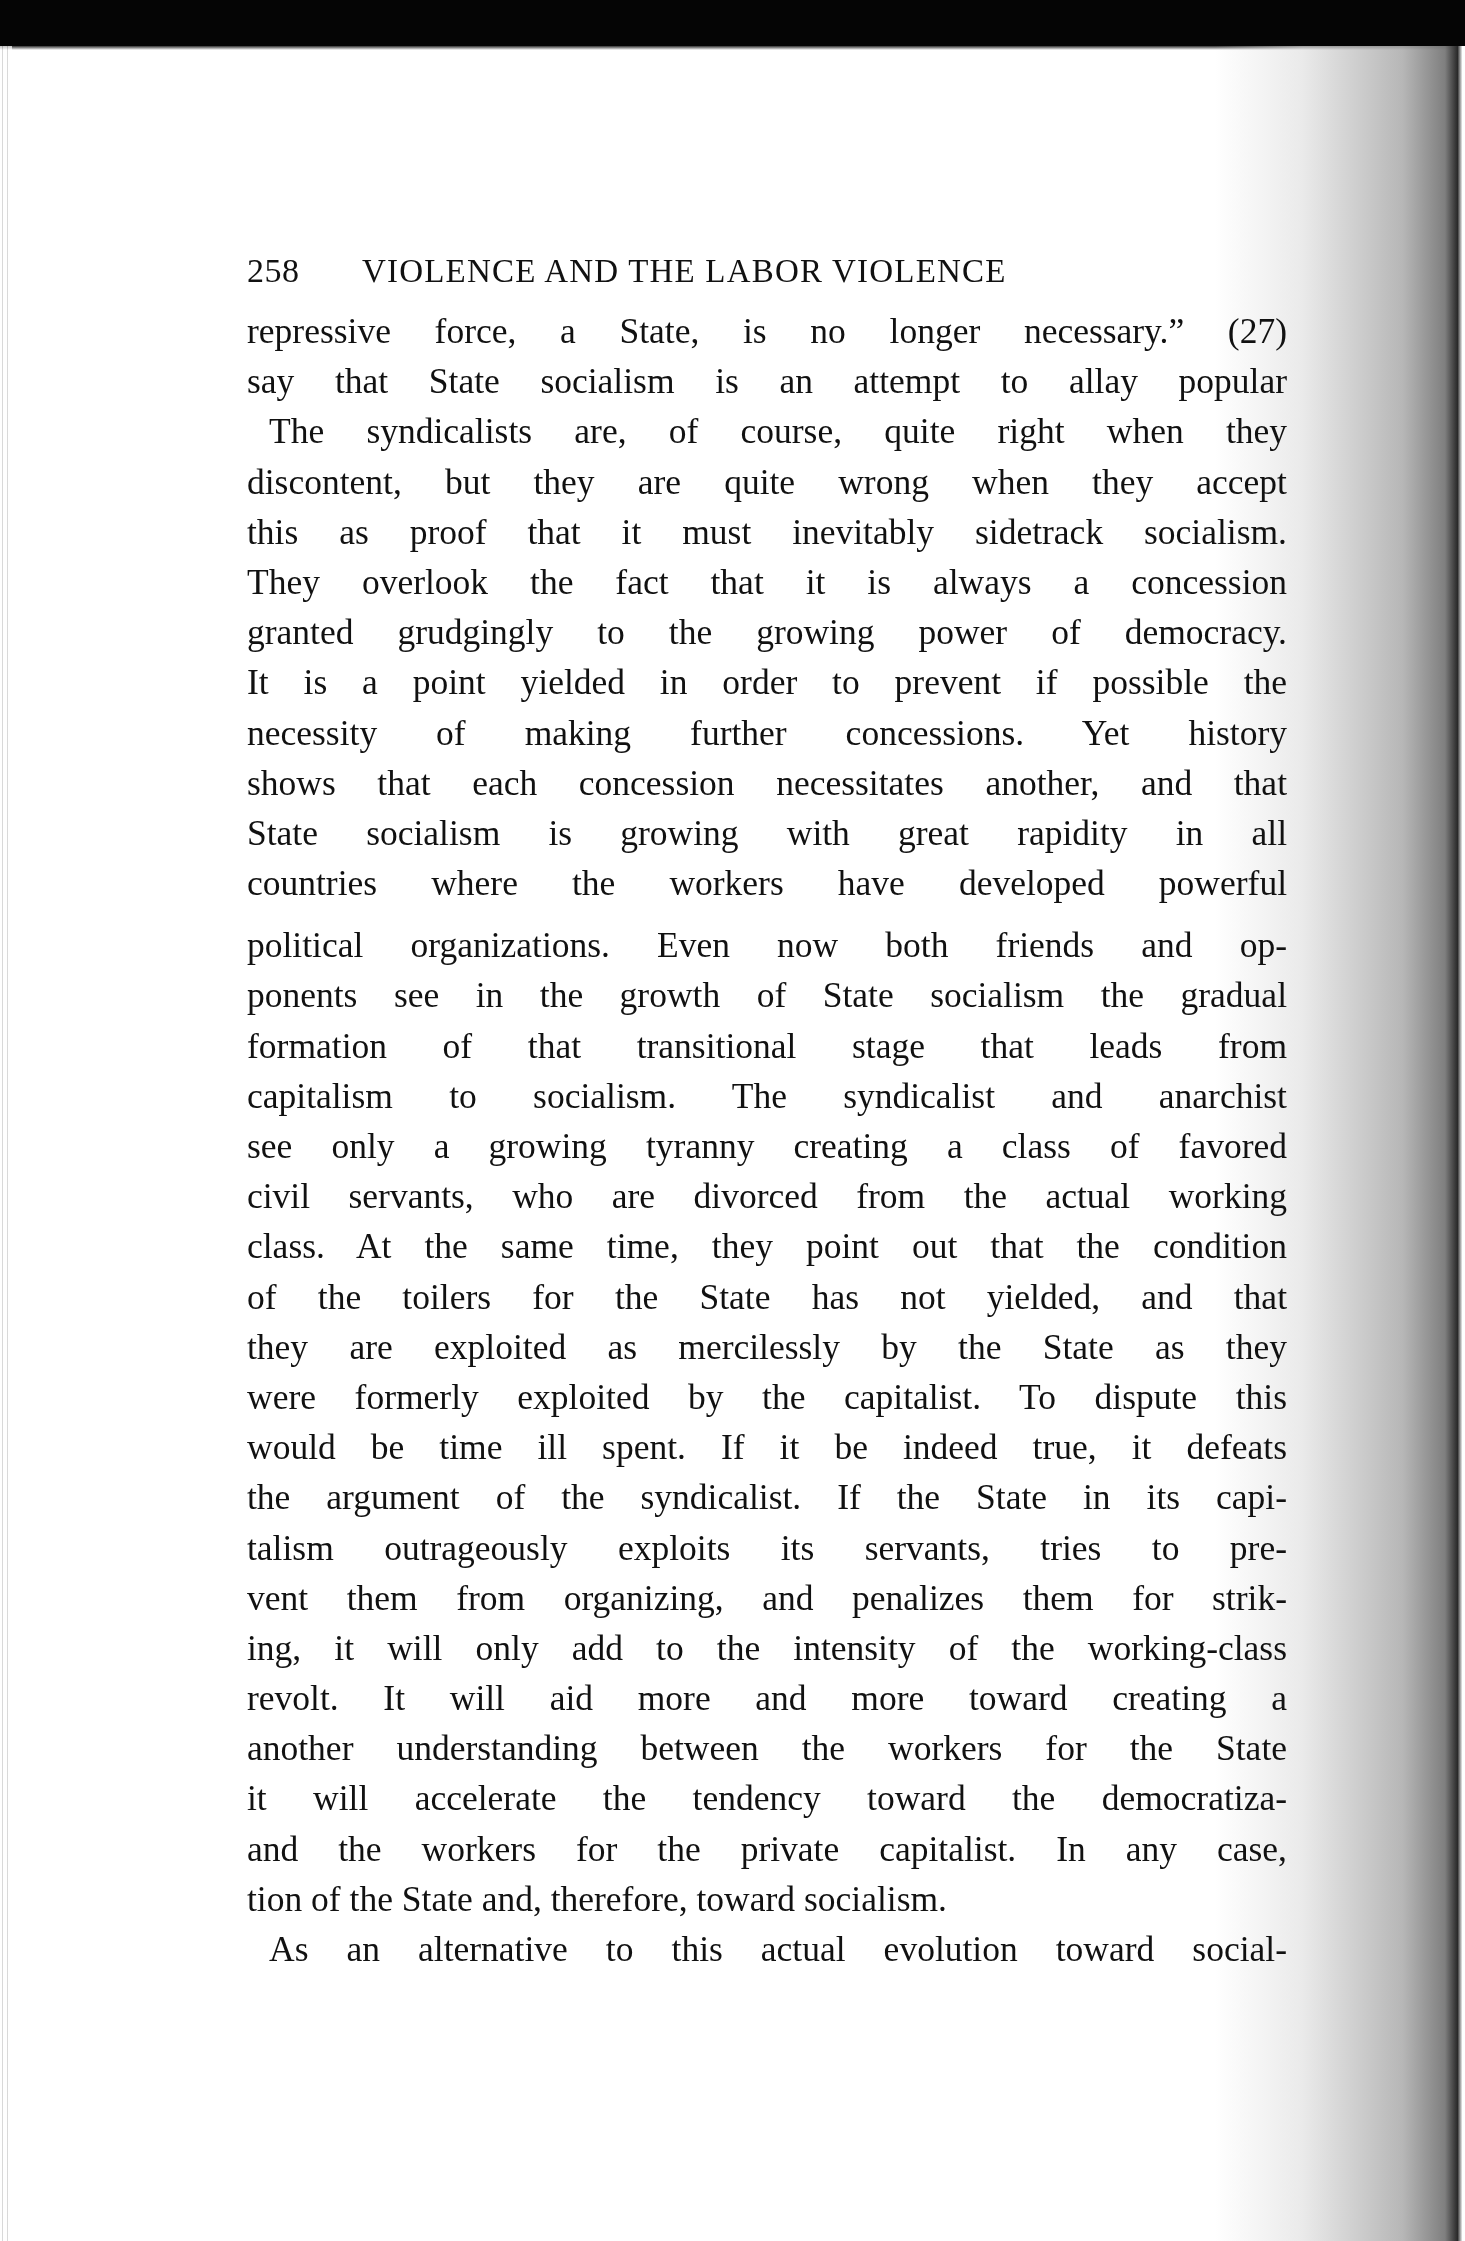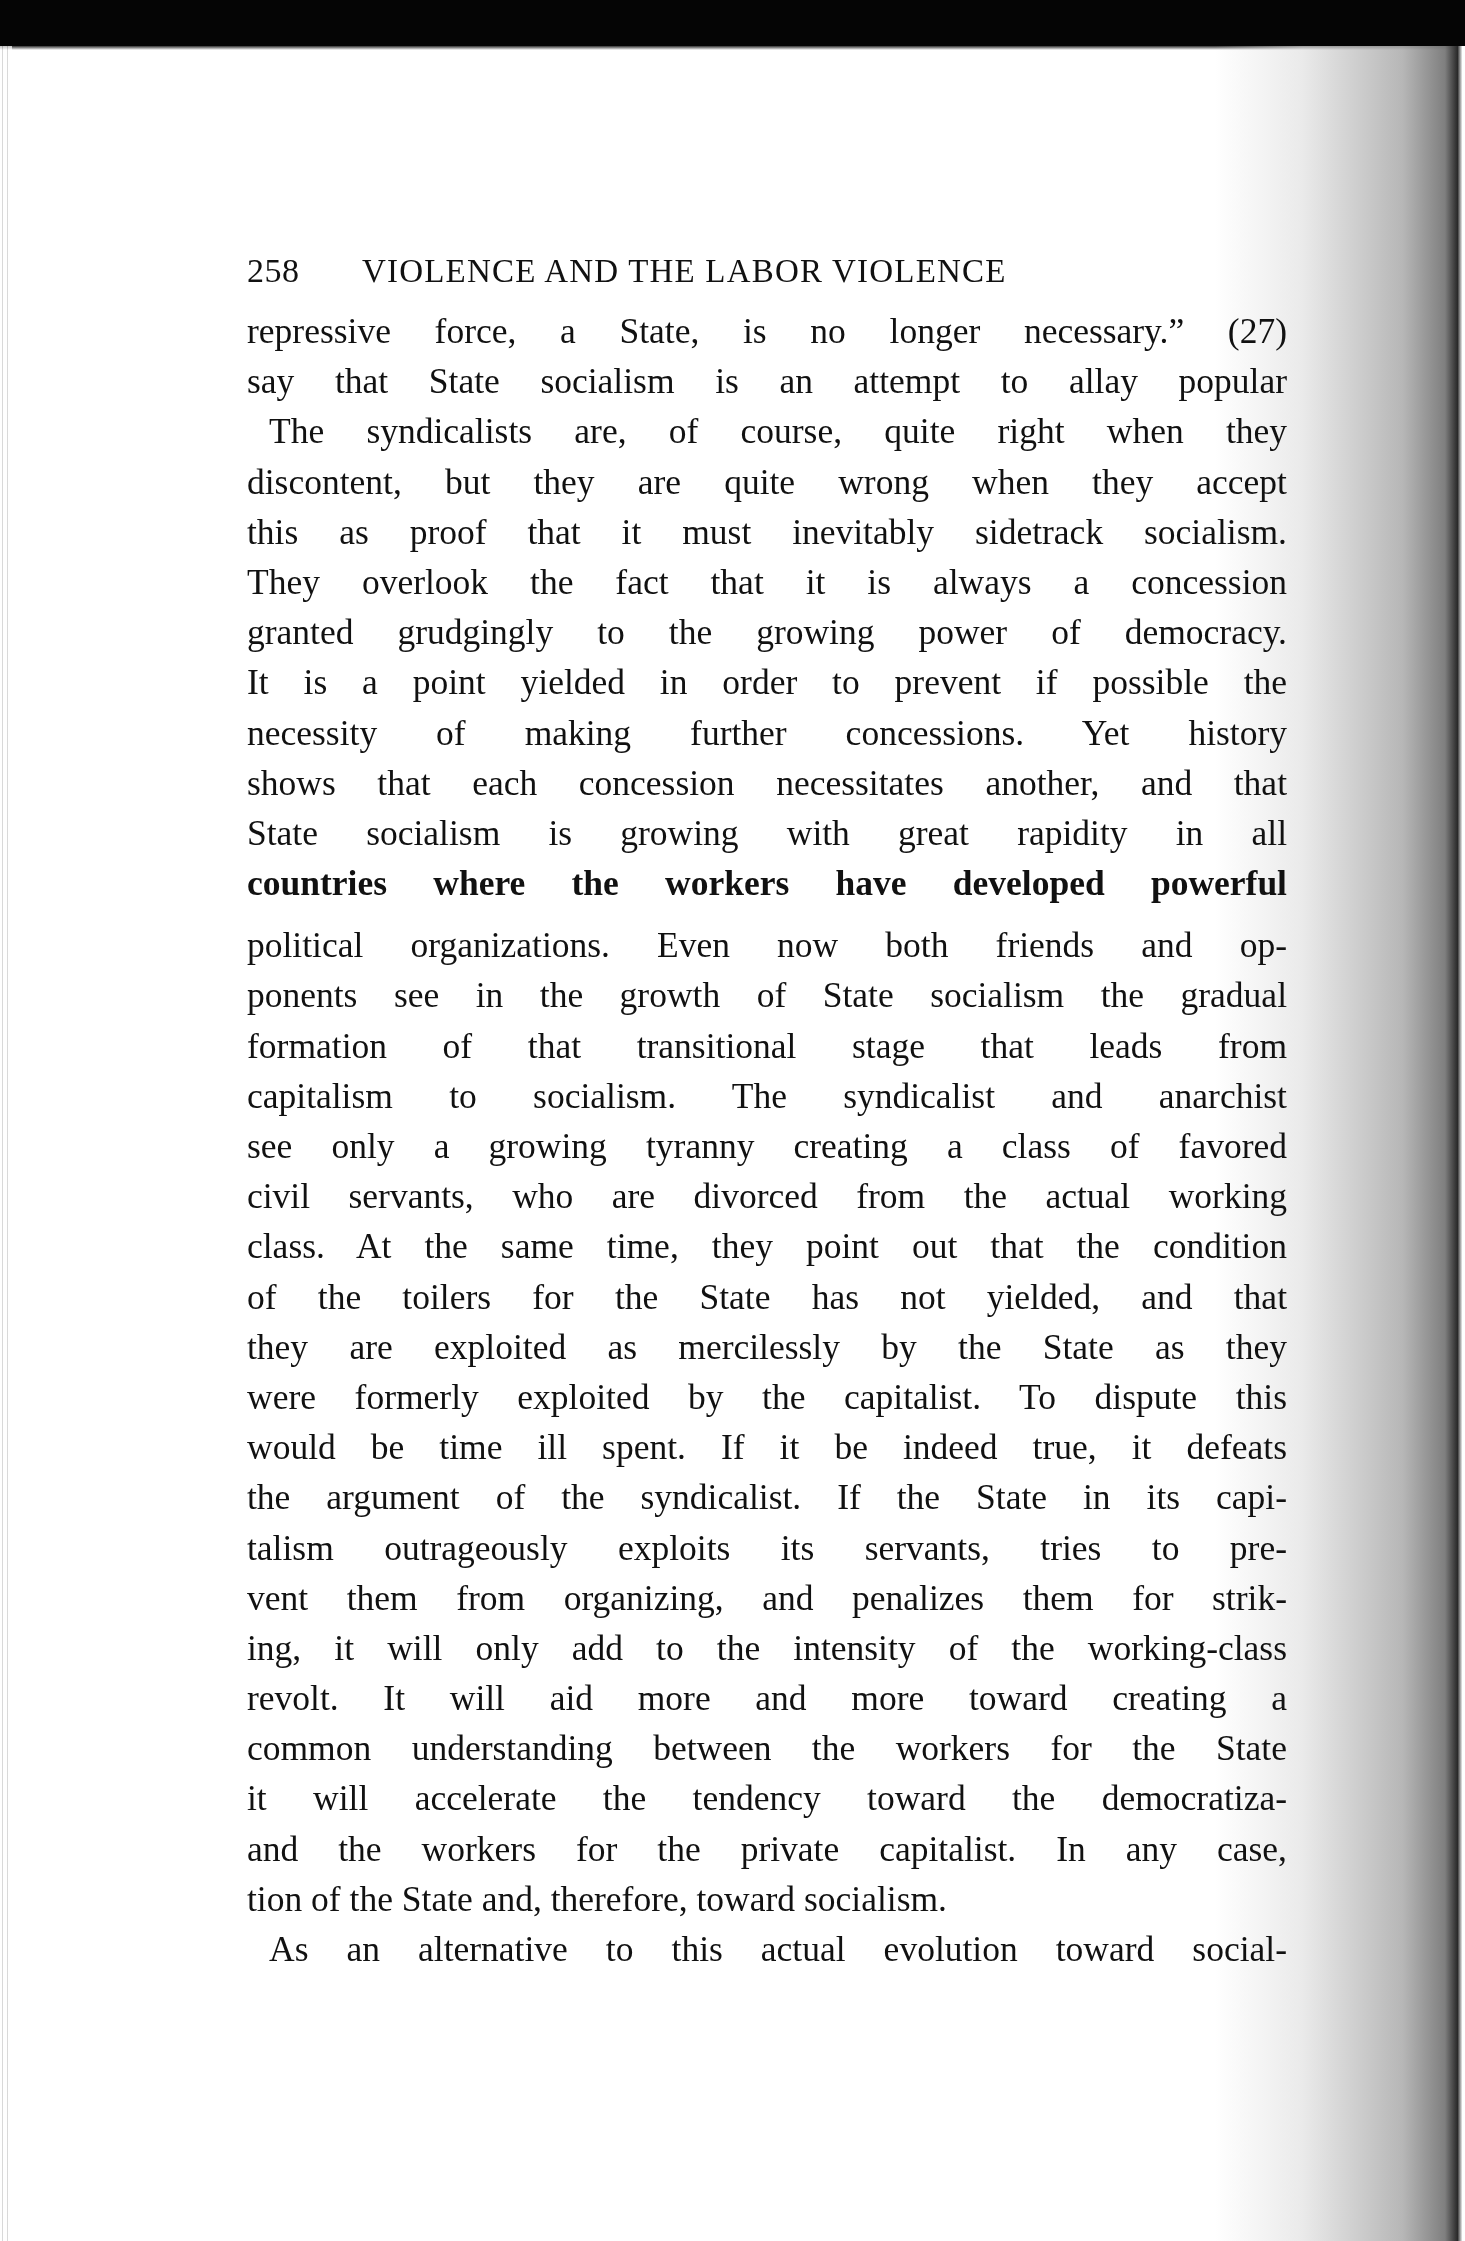--- a/index.html
+++ b/index.html
@@ -97,36 +97,36 @@
       <div class="line" style="display: block;">say that State socialism is an attempt to allay popular</div>
       <div class="line indent" style="display: block;">The syndicalists are, of course, quite right when they</div>
       <div class="line" style="display: block;">discontent, but they are quite wrong when they accept</div>
       <div class="line" style="display: block;">this as proof that it must inevitably sidetrack socialism.</div>
       <div class="line" style="display: block;">They overlook the fact that it is always a concession</div>
       <div class="line" style="display: block;">granted grudgingly to the growing power of democracy.</div>
       <div class="line" style="display: block;">It is a point yielded in order to prevent if possible the</div>
       <div class="line" style="display: block;">necessity of making further concessions.  Yet history</div>
       <div class="line" style="display: block;">shows that each concession necessitates another, and that</div>
       <div class="line" style="display: block;">State socialism is growing with great rapidity in all</div>
-      <div class="line" style="display: block; font-weight: bold;">countries where the workers have developed powerful</div>
+      <div class="line" style="display: block;">countries where the workers have developed powerful</div>
       <div class="line" style="display: block; margin-top: 12px;">political organizations.  Even now both friends and op-</div>
       <div class="line" style="display: block;">ponents see in the growth of State socialism the gradual</div>
       <div class="line" style="display: block;">formation of that transitional stage that leads from</div>
       <div class="line" style="display: block;">capitalism to socialism.  The syndicalist and anarchist</div>
       <div class="line" style="display: block;">see only a growing tyranny creating a class of favored</div>
       <div class="line" style="display: block;">civil servants, who are divorced from the actual working</div>
       <div class="line" style="display: block;">class.  At the same time, they point out that the condition</div>
       <div class="line" style="display: block;">of the toilers for the State has not yielded, and that</div>
       <div class="line" style="display: block;">they are exploited as mercilessly by the State as they</div>
       <div class="line" style="display: block;">were formerly exploited by the capitalist.  To dispute this</div>
       <div class="line" style="display: block;">would be time ill spent.  If it be indeed true, it defeats</div>
       <div class="line" style="display: block;">the argument of the syndicalist.  If the State in its capi-</div>
       <div class="line" style="display: block;">talism outrageously exploits its servants, tries to pre-</div>
       <div class="line" style="display: block;">vent them from organizing, and penalizes them for strik-</div>
       <div class="line" style="display: block;">ing, it will only add to the intensity of the working-class</div>
       <div class="line" style="display: block;">revolt.  It will aid more and more toward creating a</div>
-      <div class="line" style="display: block;">common understanding between the workers for the State</div>
+      <div class="line" style="display: block;">another understanding between the workers for the State</div>
       <div class="line" style="display: block;">it will accelerate the tendency toward the democratiza-</div>
       <div class="line" style="display: block;">and the workers for the private capitalist.  In any case,</div>
       <div class="line last" style="display: block;">tion of the State and, therefore, toward socialism.</div>
       <div class="line indent" style="display: block;">As an alternative to this actual evolution toward social-</div>
     </div>
 </div>
 
 </body></html>

